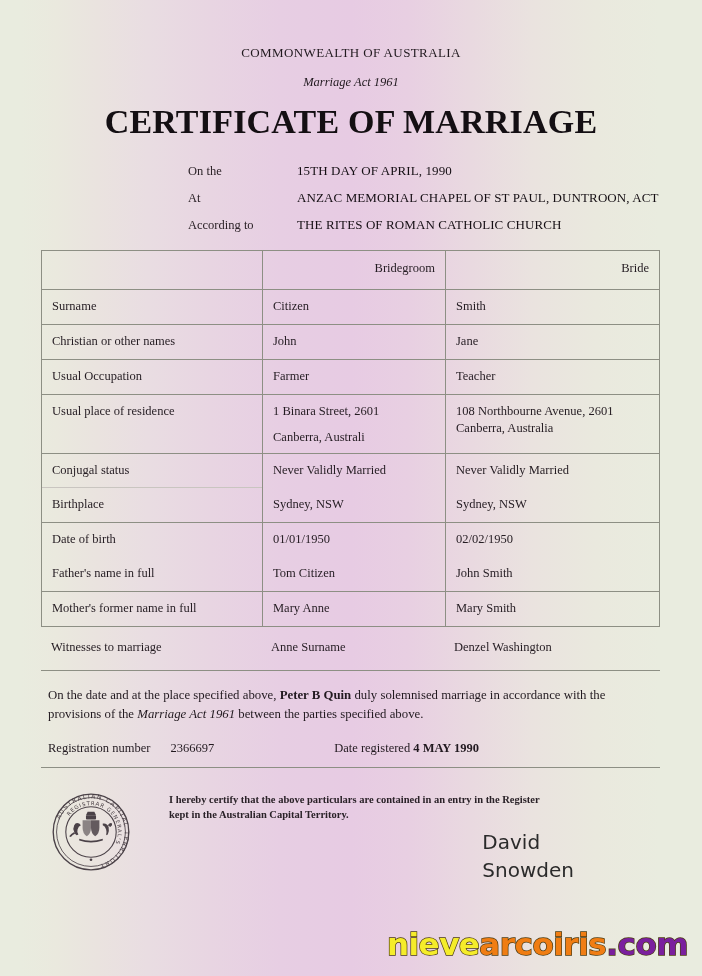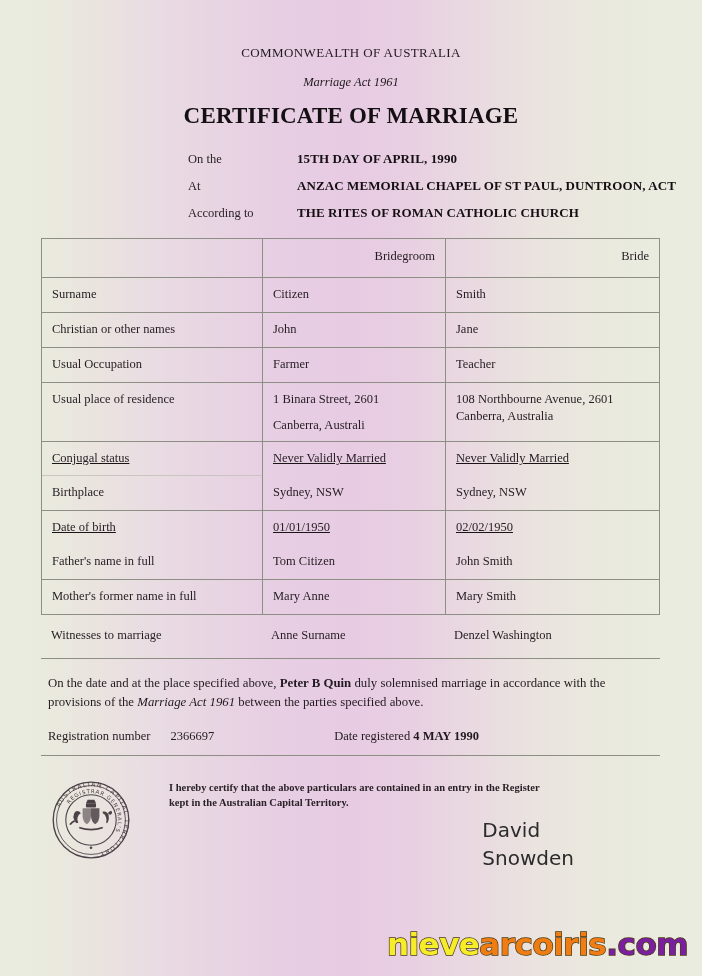--- a/index.html
+++ b/index.html
@@ -47,21 +47,21 @@
     letter-spacing: 0.4px;
     color: #211a1f;
   }
   .act-line {
     font-style: italic;
     font-size: 12.5px;
     margin-top: 14px;
     color: #211a1f;
   }
   .cert-title {
-    font-size: 23px;
+    font-size: 34px;
     font-weight: bold;
     margin-top: 13px;
     letter-spacing: 0.2px;
     color: #140f13;
   }
 
   
   .details {
     margin-top: 22px;
     padding-left: 157px;
@@ -73,43 +73,41 @@
   }
   .detail-label {
     width: 109px;
     flex: none;
     font-size: 12.5px;
     color: #2b2227;
     margin-left: 31px;
   }
   .detail-value {
     font-size: 13px;
-    font-weight: bold;
+    font-weight: normal;
     letter-spacing: 0.1px;
     color: #150f14;
   }
 
   
   .table-wrap {
     margin: 17px 42px 0 41px;
     border: 1px solid #8d8f84;
     border-bottom: none;
   }
   .trow {
     display: flex;
     border-bottom: 1px solid #8d8f84;
     min-height: 34px;
   }
   .trow.no-rule {
     border-bottom: none;
-    text-decoration: underline;
   }
   .trow.soft-rule {
     border-bottom: none;
-    text-decoration: underline;
   }
   .tcell {
     padding: 9px 10px 8px 10px;
     font-size: 12.5px;
     box-sizing: border-box;
     color: #241c22;
   }
   .c-label {
     width: 220px;
     flex: none;

